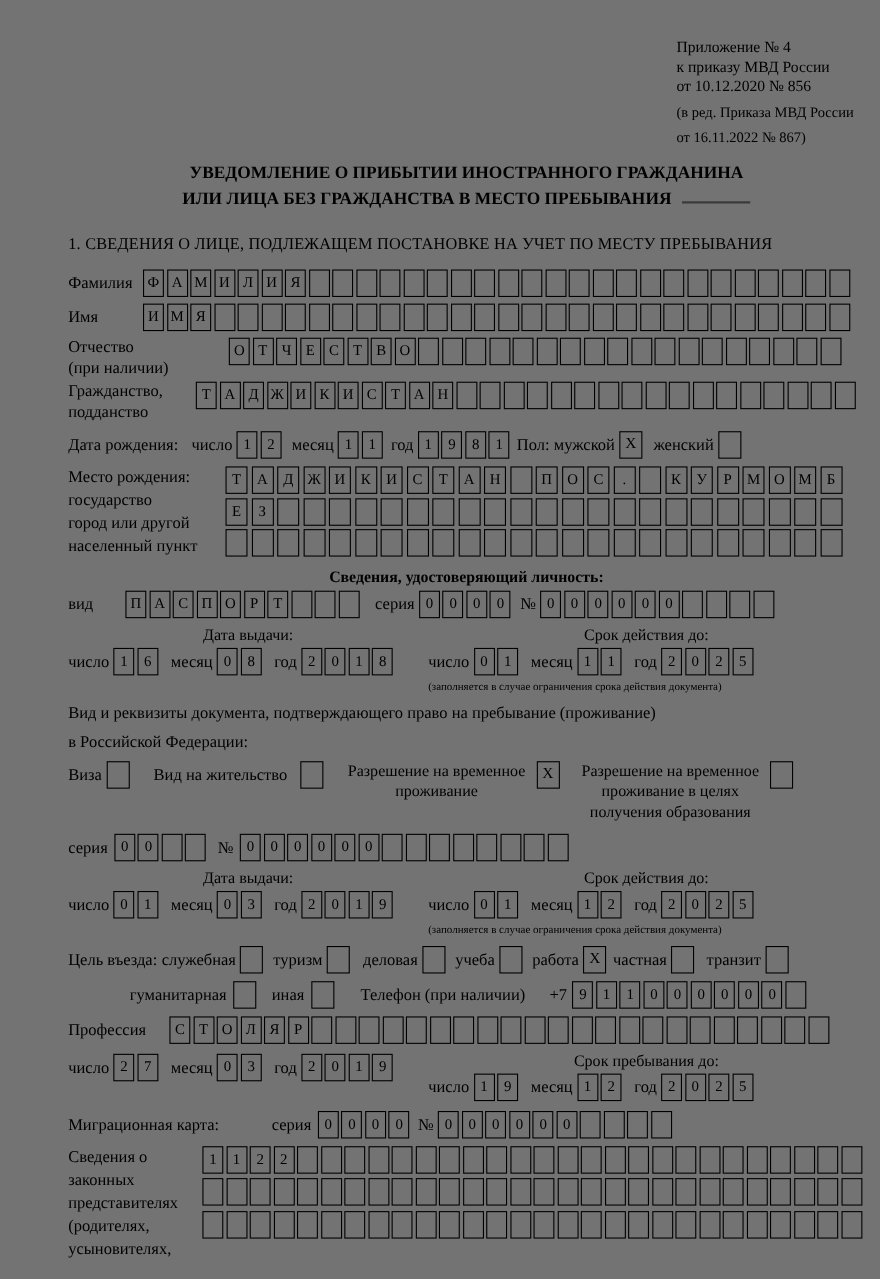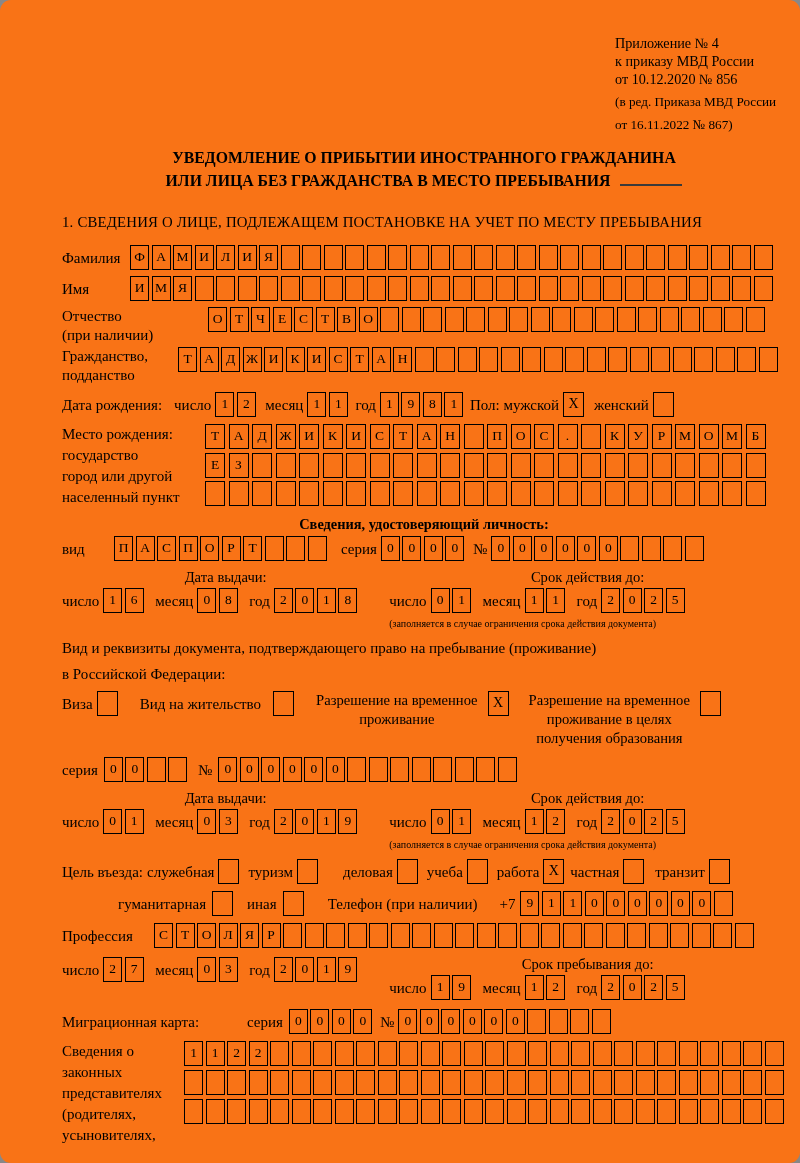--- a/index.html
+++ b/index.html
@@ -1,21 +1,21 @@
 <!DOCTYPE html>
 <html><head>
 <meta charset="utf-8">
 <style>
   * { margin:0; padding:0; box-sizing:border-box; }
   html,body { background:#888; }
   body { width:800px; }
   .page {
-    width:800px; height:1163px; background:#f97316; color:#000;
+    width:800px; height:1163px; background:#737373; color:#000;
     font-family:"Liberation Serif","DejaVu Serif",serif; font-size:15px;
-    padding:34px 14px 16px 62px; overflow:hidden; position:relative;border-radius:11px;
+    padding:34px 14px 16px 62px; overflow:hidden; position:relative;
   }
   
   .hdr { margin-left:553px; line-height:18px; font-size:14.2px; }
   .hdr .sub { font-size:13.2px; margin-top:5px; }
   .forma { text-align:right; padding-right:22px; font-weight:bold; font-size:16px; margin-top:16px; letter-spacing:.5px; }
   
   .title { text-align:center; font-weight:bold; font-size:15.8px; line-height:23px; margin-top:12px; }
   .blank-line { display:inline-block; width:62px; border-bottom:2.2px solid #3a3a3a; height:14px; margin-left:10px; }
   .section { font-weight:normal; font-size:14.8px; margin-top:22px; letter-spacing:.2px; }
   
@@ -520,21 +520,21 @@
       <div class="date-note">(заполняется в случае ограничения срока действия документа)</div>
     </div>
   </div>
 
   <div class="row" style="margin-top:7px;">
     <span class="lbl mr4">Цель въезда:</span>
     <span class="lbl mr4">служебная</span>
     <span class="chk"></span>
     <span class="lbl mr4" style="margin-left:9px;">туризм</span>
     <span class="chk"></span>
-    <span class="lbl mr4" style="margin-left:25px;font-family:Liberation Serif, serif;">деловая</span>
+    <span class="lbl mr4" style="margin-left:12px;font-family:Liberation Serif, serif;">деловая</span>
     <span class="chk"></span>
     <span class="lbl mr4" style="margin-left:9px;">учеба</span>
     <span class="chk"></span>
     <span class="lbl mr4" style="margin-left:9px;">работа</span>
     <span class="chk">X</span>
     <span class="lbl mr4" style="margin-left:6px;">частная</span>
     <span class="chk"></span>
     <span class="lbl mr4" style="margin-left:11px;">транзит</span>
     <span class="chk"></span>
   </div>

